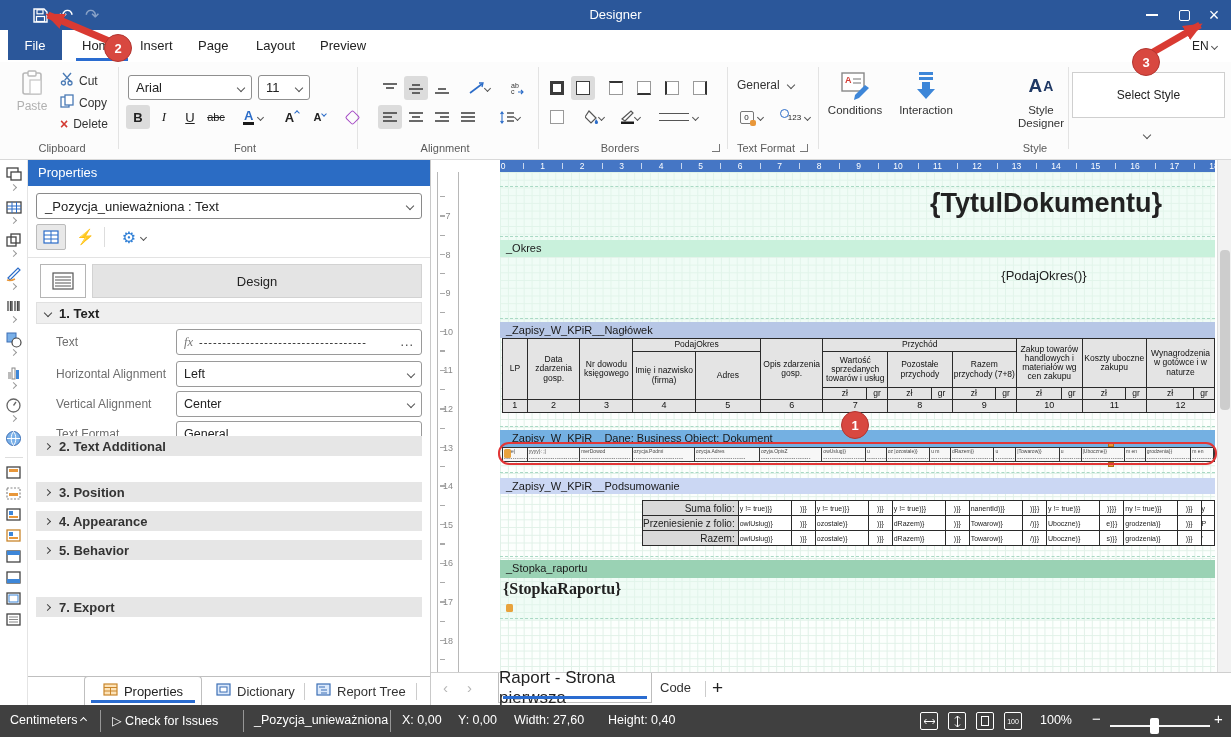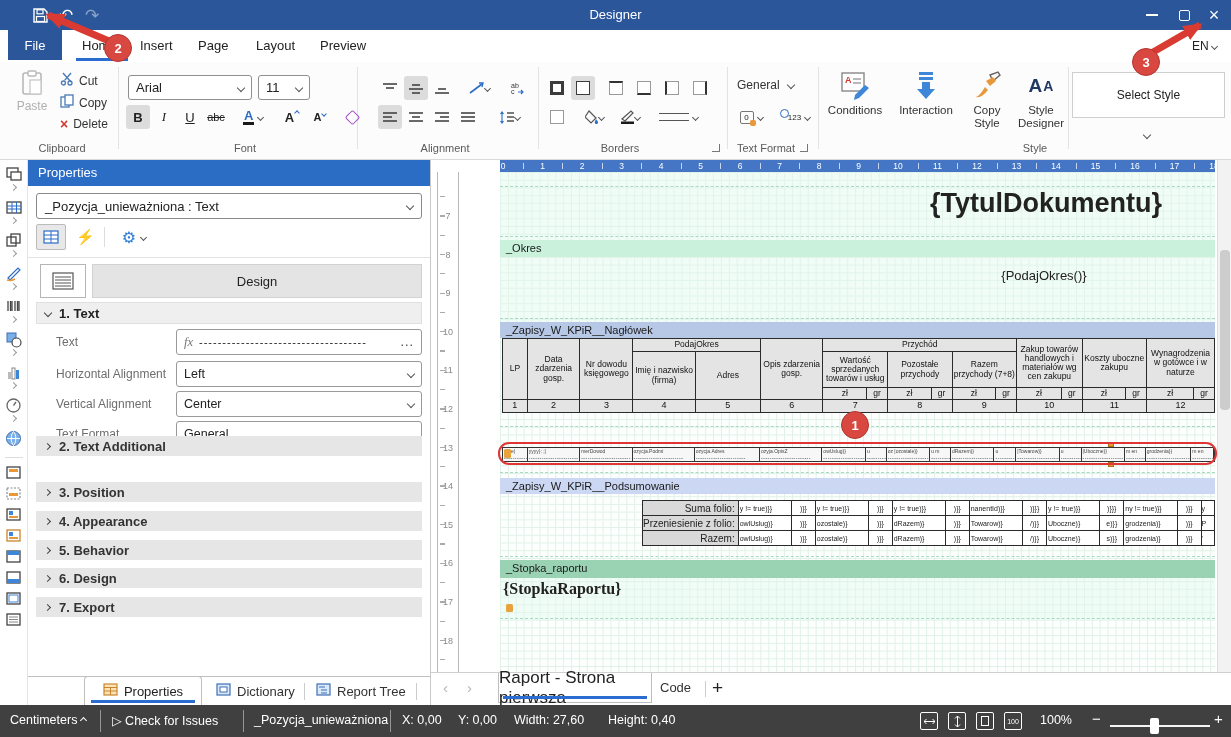--- a/index.html
+++ b/index.html
@@ -366,30 +366,20 @@
   <div class="bigbtn" style="left:892px;width:68px">
     <span class="bico">
         <svg width="28" height="30" viewBox="0 0 28 30">
           <rect x="7" y="1" width="14" height="3" fill="#3d86d8"></rect>
           <rect x="7" y="6" width="14" height="3" fill="#3d86d8"></rect>
           <path d="M10 11h8v7h5l-9 10-9-10h5z" fill="#3d86d8"></path>
         </svg>
       </span>
     <span>Interaction</span>
   </div>
-  <div class="bigbtn" style="left:962px;width:50px">
-    <span class="bico">
-        <svg width="30" height="30" viewBox="0 0 30 30">
-          <path d="M18 4l8-3 2 3-7 6z" fill="none" stroke="#666" stroke-width="1.4"></path>
-          <path d="M14 10l7-4 3 4-6 5z" fill="#e8973a"></path>
-          <path d="M4 26c3-1 6-5 9-10l3 3c-4 5-8 8-12 7z" fill="#e8973a"></path>
-        </svg>
-      </span>
-    <span>Copy Style</span>
-  </div>
   <div class="bigbtn" style="left:1014px;width:54px">
     <span class="bico" style="gap:1px;color:#1f3864;font-weight:bold">
         <span style="font-size:19px">A</span>
         <span style="font-size:14px">A</span>
       </span>
     <span>Style Designer</span>
   </div>
   <div id="select-style-box">Select Style</div>
   <div class="abs" style="left:1144px;top:64px"><span class="cv"></span></div>
   <div class="glabel" style="left:1035px">Style</div>
@@ -579,24 +569,20 @@
       <span class="ar"></span>
       <span>3. Position</span>
     </div>
   <div class="collb" style="top:351px">
       <span class="ar"></span>
       <span>4. Appearance</span>
     </div>
   <div class="collb" style="top:380px">
       <span class="ar"></span>
       <span>5. Behavior</span>
-    </div>
-  <div class="collb" style="top:408px">
-      <span class="ar"></span>
-      <span>6. Design</span>
     </div>
   <div class="collb" style="top:437px">
       <span class="ar"></span>
       <span>7. Export</span>
     </div>
   <div id="props-tabs">
     <div id="ptab-active">
       <span><svg width="15" height="13" viewBox="0 0 15 13">
             <rect x="1" y="1" width="13" height="11" fill="#fde3b8" stroke="#c9862c" stroke-width="1.2"></rect>
             <line x1="1" y1="4.5" x2="14" y2="4.5" stroke="#c9862c"></line>
@@ -759,20 +745,21 @@
             <td>6</td>
             <td colspan="2">7</td>
             <td colspan="2">8</td>
             <td colspan="2">9</td>
             <td colspan="2">10</td>
             <td colspan="2">11</td>
             <td colspan="2">12</td>
           </tr>
         </tbody>
       </table>
+    <div class="bandhdr" style="top:258px;background:#74b0e2">_Zapisy_W_KPiR__Dane; Business Object: Dokument</div>
     <div id="dane-row">
         <div class="dcell" style="width: 25px;"><span>ume|</span><span class="dsh">-----------------------</span></div>
         <div class="dcell" style="width: 53px;"><span>yyyy}: ;|</span><span class="dsh">-----------------------</span></div>
         <div class="dcell" style="width: 53px;"><span>merDowod</span><span class="dsh">-----------------------</span></div>
         <div class="dcell" style="width: 63px;"><span>ozycja.Podmi</span><span class="dsh">-----------------------</span></div>
         <div class="dcell" style="width: 66px;"><span>ozycja.Adres</span><span class="dsh">-----------------------</span></div>
         <div class="dcell" style="width: 63px;"><span>ozyja.OpisZ</span><span class="dsh">-----------------------</span></div>
         <div class="dcell" style="width: 44px;"><span>owUslug}}</span><span class="dsh">-----------------------</span></div>
         <div class="dcell" style="width: 21px;"><span>u</span><span class="dsh">-----------------------</span></div>
         <div class="dcell" style="width: 44px;"><span>oz |ozostale}}</span><span class="dsh">-----------------------</span></div>

